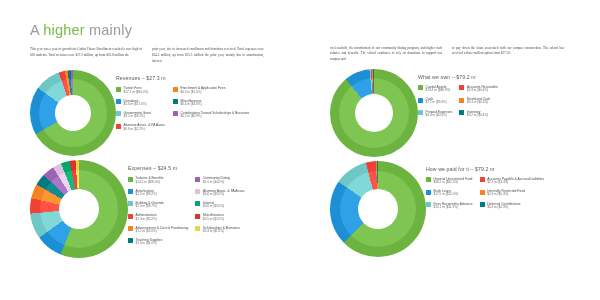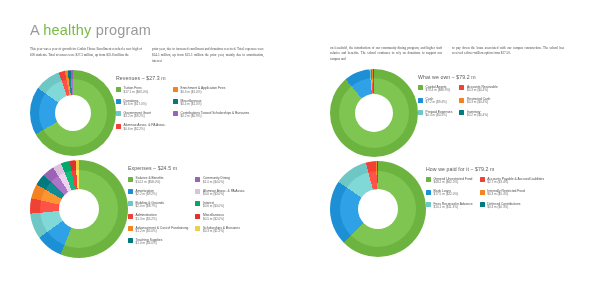--- a/index.html
+++ b/index.html
@@ -63,21 +63,21 @@
   .legend-value{font-size:3.1px;color:#6d6e71;display:block;}
 </style>
 </head>
 <body>
 
 <div class="spread">
 
   <div class="page page-left">
 
     <h1 class="title">
-      <span>A </span><span class="hl">healthy</span><span> program</span>
+      <span>A </span><span class="hl">higher</span><span> mainly</span>
     </h1>
 
     <div class="copy">
       <p>This year was a year of growth for Gothic House Enrollment reached a new high of 600 students. Total revenues were $27.3 million, up from $25.8 million the</p>
       <p>prior year, due to increased enrollment and donations received. Total expenses were $24.5 million, up from $23.3 million the prior year, mainly due to amortization, interest</p>
     </div>
 
     <div class="block block-rev">
       <div class="donut-wrap">
         <div class="donut" style="width: 86px; height: 86px; background: conic-gradient(rgb(108, 179, 63) 0deg, rgb(108, 179, 63) 240.509deg, rgb(28, 143, 213) 240.509deg, rgb(28, 143, 213) 305.408deg, rgb(110, 199, 197) 305.408deg, rgb(110, 199, 197) 340.53deg, rgb(239, 65, 54) 340.53deg, rgb(239, 65, 54) 348.929deg, rgb(245, 130, 32) 348.929deg, rgb(245, 130, 32) 352.747deg, rgb(0, 121, 127) 352.747deg, rgb(0, 121, 127) 356.564deg, rgb(155, 99, 181) 356.564deg, rgb(155, 99, 181) 360deg);">

